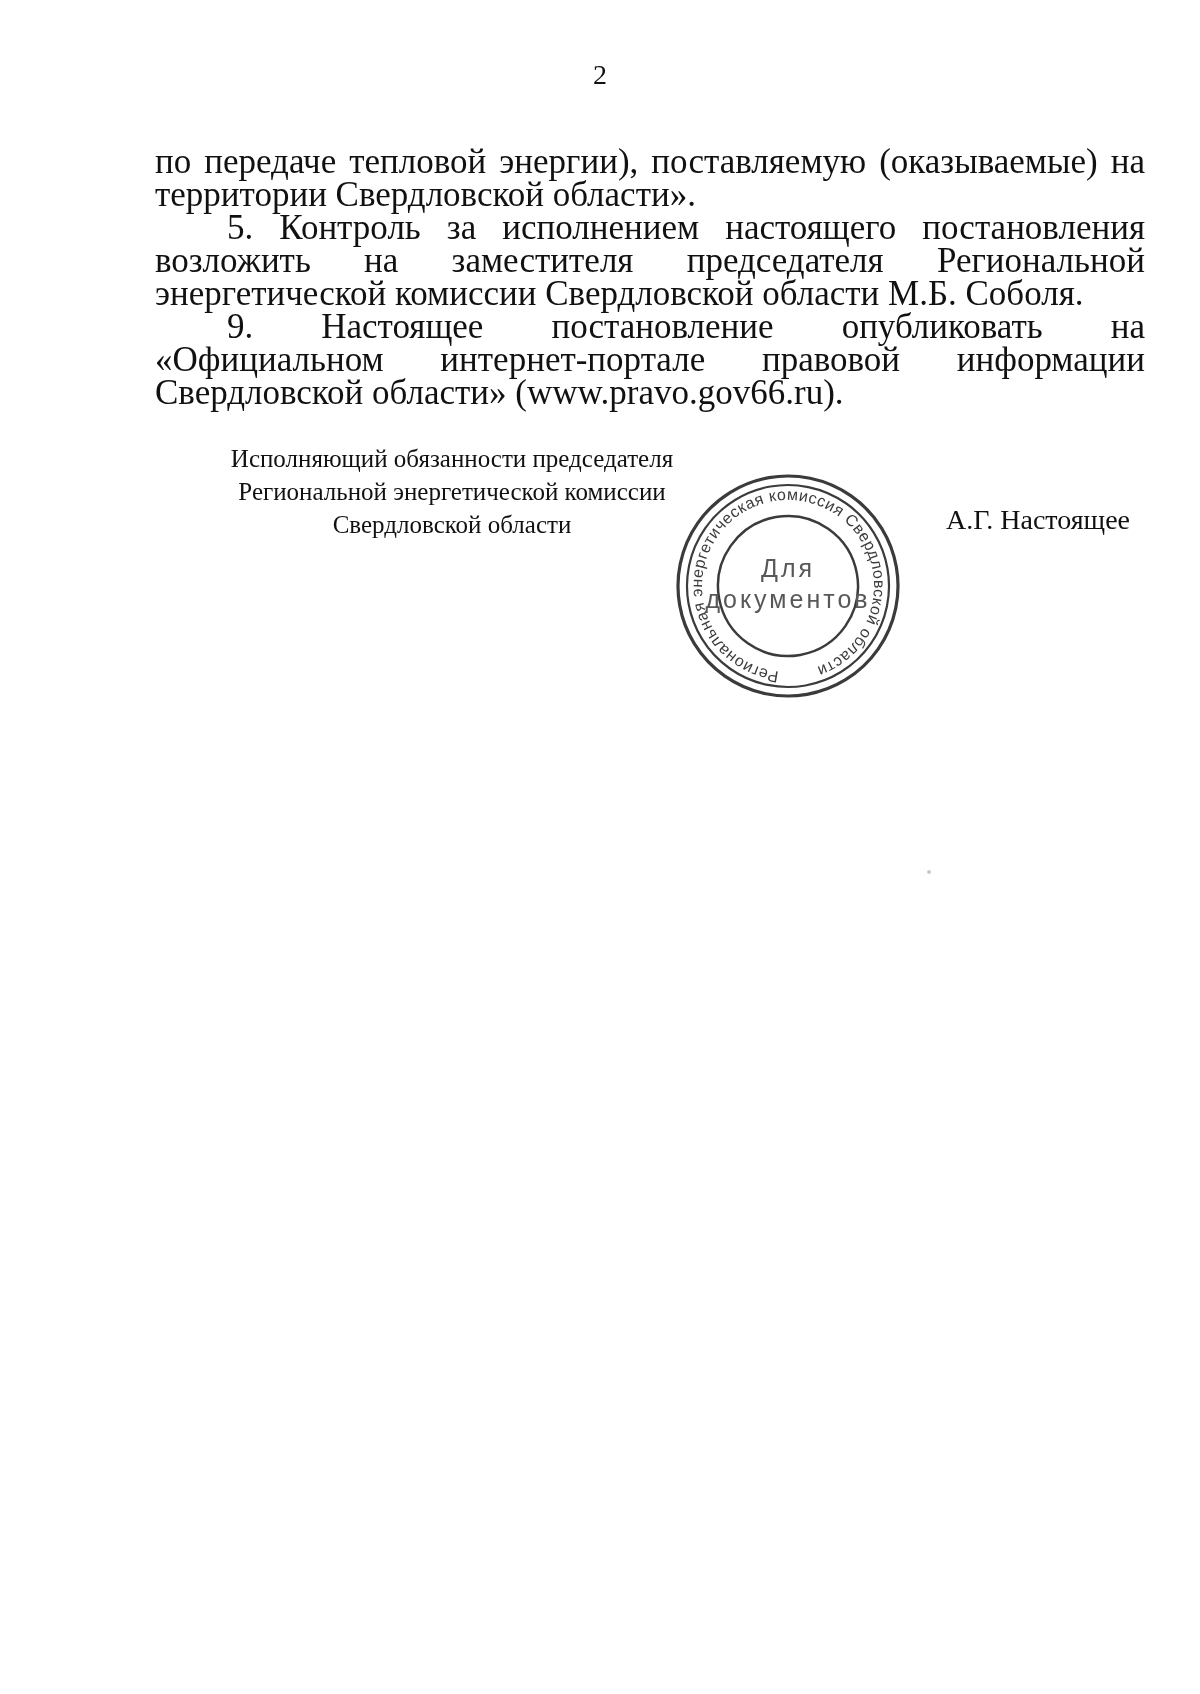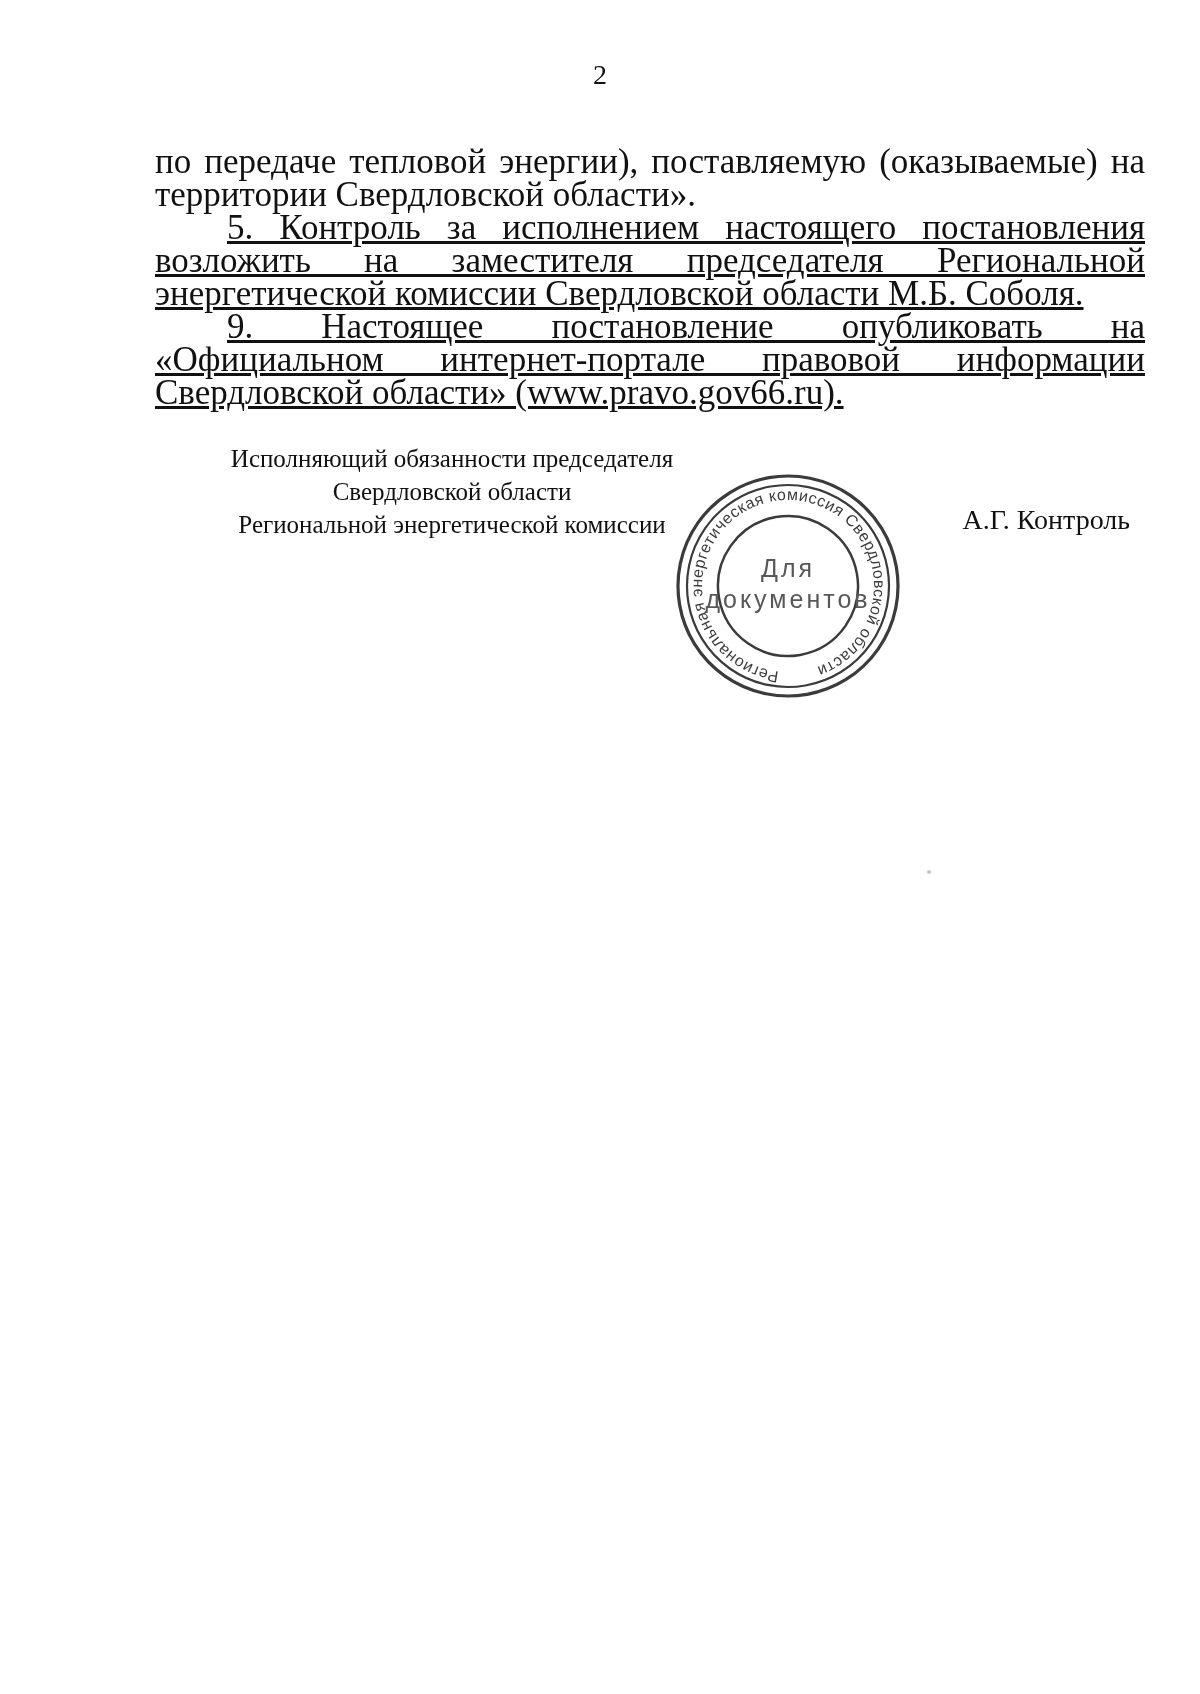--- a/index.html
+++ b/index.html
@@ -18,21 +18,21 @@
     font-size: 28px; line-height: 33px;
   }
   .doc-body {
     position: absolute;
     top: 121px; left: 155px; width: 990px;
     font-size: 35px; line-height: 33px;
     text-align: justify;
     margin-top: 24px;
   }
   .doc-body p { margin: 0; padding: 0; }
-  .doc-body p.indent { text-indent: 72px; text-decoration: underline; }
+  .doc-body p.indent { text-indent: 72px; }
   .signature-block {
     position: absolute;
     top: 442px; left: 172px; width: 560px;
     font-size: 25px; line-height: 33px;
     text-align: center;
   }
   .signatory-name {
     position: absolute;
     top: 503px; right: 70px;
     font-size: 28px; line-height: 33px;
@@ -69,25 +69,25 @@
 <div class="page-number">2</div>
 
 <div class="doc-body">
   <p>по передаче тепловой энергии), поставляемую (оказываемые) на территории Свердловской области».</p>
   <p class="indent">5. Контроль за исполнением настоящего постановления возложить на заместителя председателя Региональной энергетической комиссии Свердловской области М.Б. Соболя.</p>
   <p class="indent">9. Настоящее постановление опубликовать на «Официальном интернет-портале правовой информации Свердловской области» (www.pravo.gov66.ru).</p>
 </div>
 
 <div class="signature-block">
   <div>Исполняющий обязанности председателя</div>
+  <div>Региональной энергетической комиссии</div>
   <div>Свердловской области</div>
-  <div>Региональной энергетической комиссии</div>
 </div>
 
-<div class="signatory-name">А.Г. Контроль</div>
+<div class="signatory-name">А.Г. Настоящее</div>
 
 <svg class="stamp" viewBox="-120 -120 240 240" xmlns="http://www.w3.org/2000/svg">
   <g transform="rotate(-10)">
     <circle cx="0" cy="0" r="110" fill="none" stroke-width="3.2" stroke="#2b2b2b"></circle>
     <circle cx="0" cy="0" r="101" fill="none" stroke-width="2.2" stroke="#2b2b2b"></circle>
     <circle cx="0" cy="0" r="70" fill="none" stroke-width="2.5" stroke="#2b2b2b"></circle>
     <path id="stamp-text-path" fill="none" d="M 0,86 A 86,86 0 1,1 0,-86 A 86,86 0 1,1 0,86"></path>
     <text class="stamp-ring-text" fill="#2b2b2b">
       <textPath href="#stamp-text-path" startOffset="24">Региональная энергетическая комиссия Свердловской области</textPath>
     </text>

